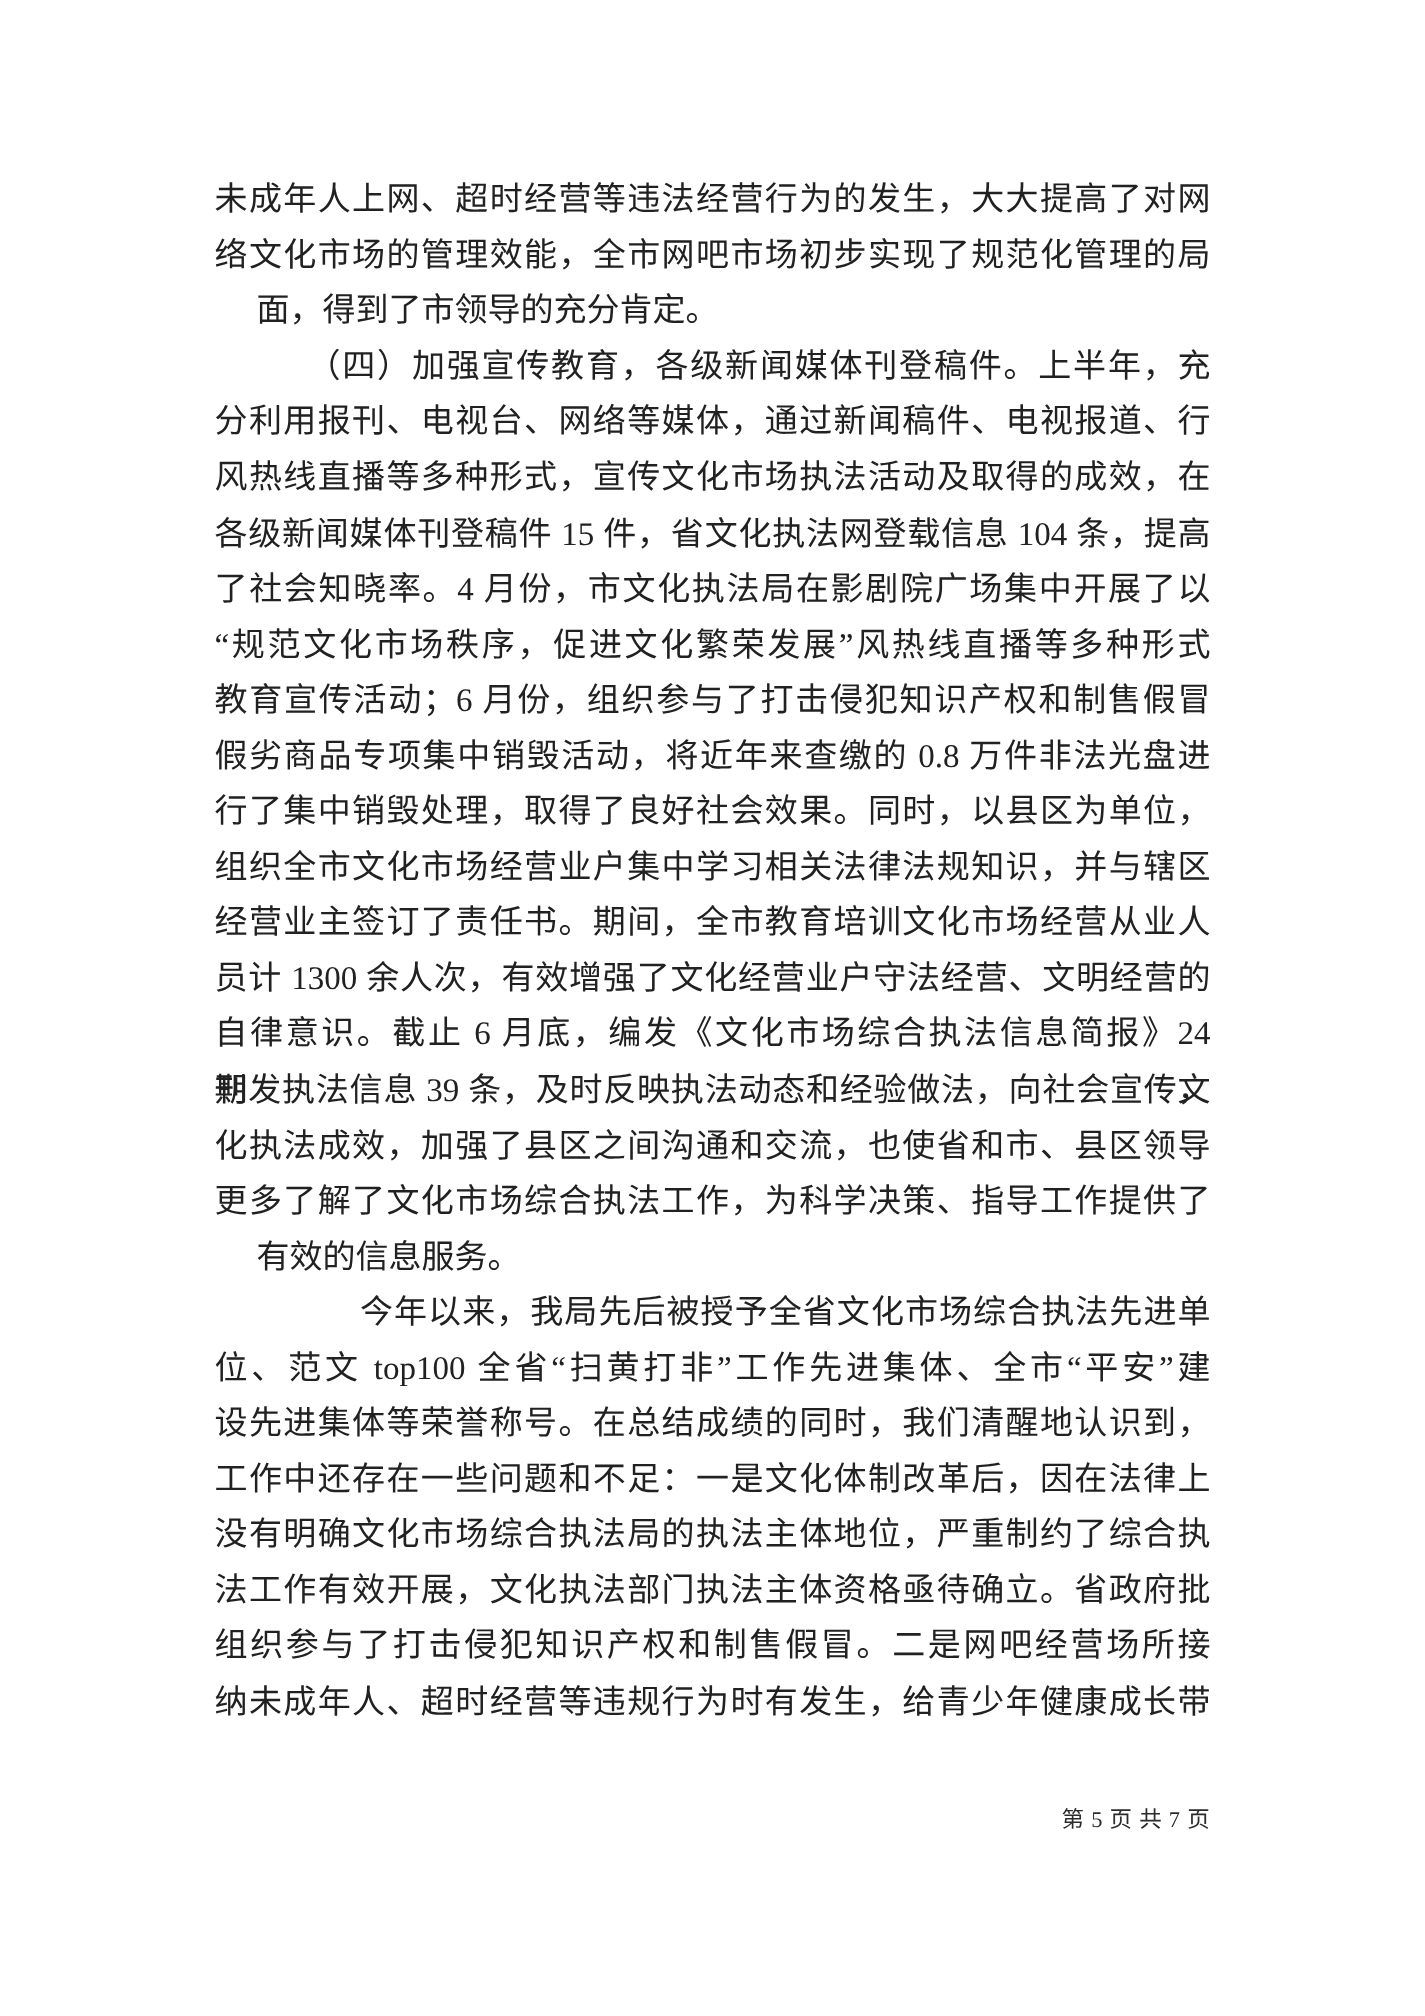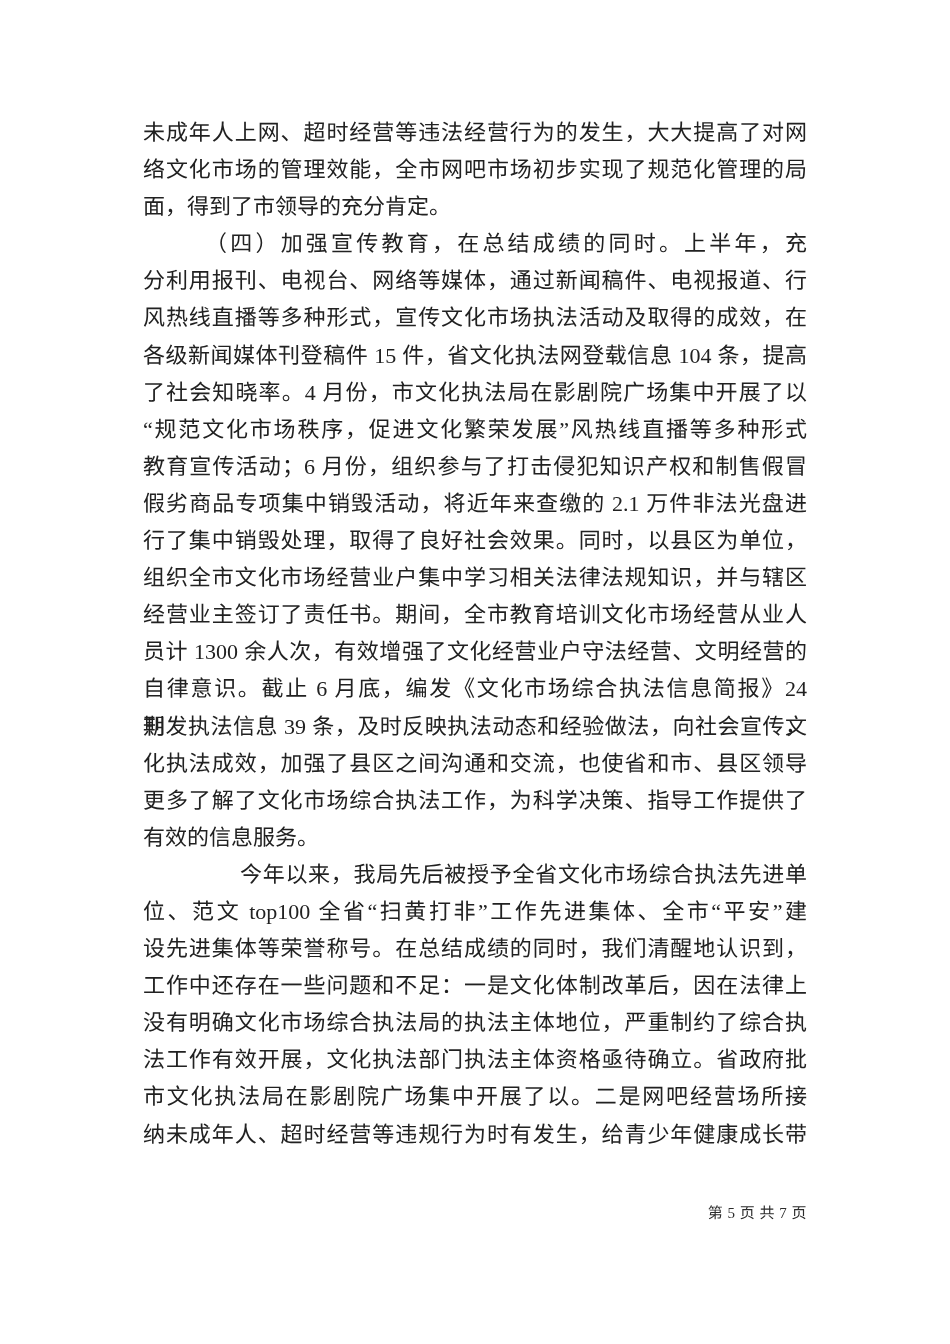--- a/index.html
+++ b/index.html
@@ -30,62 +30,63 @@
     line-height: 37.1px;
     height: 37.1px;
     text-align: justify;
     text-align-last: justify;
     color: #212121;
     overflow: visible;
   }
   .line.para-end {
     text-align: center;
     text-align-last: left;
+    margin-left: 28px;
   }
   .footer {
     position: absolute;
     left: 143px;
     top: 1201px;
     width: 664px;
     text-align: right;
     font-size: 15px;
     color: #2b2b2b;
     letter-spacing: 0.5px;
   }
 </style>
 </head>
 <body>
 
 <div class="page">
   <div class="body-text" id="doc-body">
       <div class="line">未成年人上网、超时经营等违法经营行为的发生，大大提高了对网</div>
       <div class="line">络文化市场的管理效能，全市网吧市场初步实现了规范化管理的局</div>
       <div class="line para-end">面，得到了市领导的充分肯定。</div>
-      <div class="line" style="padding-left: 62px;">（四）加强宣传教育，在总结成绩的同时。上半年，充</div>
+      <div class="line" style="padding-left: 62px;">（四）加强宣传教育，各级新闻媒体刊登稿件。上半年，充</div>
       <div class="line">分利用报刊、电视台、网络等媒体，通过新闻稿件、电视报道、行</div>
       <div class="line">风热线直播等多种形式，宣传文化市场执法活动及取得的成效，在</div>
       <div class="line">各级新闻媒体刊登稿件 15 件，省文化执法网登载信息 104 条，提高</div>
       <div class="line">了社会知晓率。4 月份，市文化执法局在影剧院广场集中开展了以</div>
       <div class="line">“规范文化市场秩序，促进文化繁荣发展”风热线直播等多种形式</div>
       <div class="line">教育宣传活动；6 月份，组织参与了打击侵犯知识产权和制售假冒</div>
-      <div class="line">假劣商品专项集中销毁活动，将近年来查缴的 2.1 万件非法光盘进</div>
+      <div class="line">假劣商品专项集中销毁活动，将近年来查缴的 0.8 万件非法光盘进</div>
       <div class="line">行了集中销毁处理，取得了良好社会效果。同时，以县区为单位，</div>
       <div class="line">组织全市文化市场经营业户集中学习相关法律法规知识，并与辖区</div>
       <div class="line">经营业主签订了责任书。期间，全市教育培训文化市场经营从业人</div>
       <div class="line">员计 1300 余人次，有效增强了文化经营业户守法经营、文明经营的</div>
       <div class="line">自律意识。截止 6 月底，编发《文化市场综合执法信息简报》24 期，</div>
       <div class="line">刊发执法信息 39 条，及时反映执法动态和经验做法，向社会宣传文</div>
       <div class="line">化执法成效，加强了县区之间沟通和交流，也使省和市、县区领导</div>
       <div class="line">更多了解了文化市场综合执法工作，为科学决策、指导工作提供了</div>
       <div class="line para-end">有效的信息服务。</div>
       <div class="line" style="padding-left: 97px;">今年以来，我局先后被授予全省文化市场综合执法先进单</div>
       <div class="line">位、范文 top100 全省“扫黄打非”工作先进集体、全市“平安”建</div>
       <div class="line">设先进集体等荣誉称号。在总结成绩的同时，我们清醒地认识到，</div>
       <div class="line">工作中还存在一些问题和不足：一是文化体制改革后，因在法律上</div>
       <div class="line">没有明确文化市场综合执法局的执法主体地位，严重制约了综合执</div>
       <div class="line">法工作有效开展，文化执法部门执法主体资格亟待确立。省政府批</div>
-      <div class="line">市文化执法局在影剧院广场集中开展了以。二是网吧经营场所接</div>
+      <div class="line">组织参与了打击侵犯知识产权和制售假冒。二是网吧经营场所接</div>
       <div class="line">纳未成年人、超时经营等违规行为时有发生，给青少年健康成长带</div>
     </div>
   <div class="footer">
     <span>第 5 页 共 7 页</span>
   </div>
 </div>
 
 </body></html>

